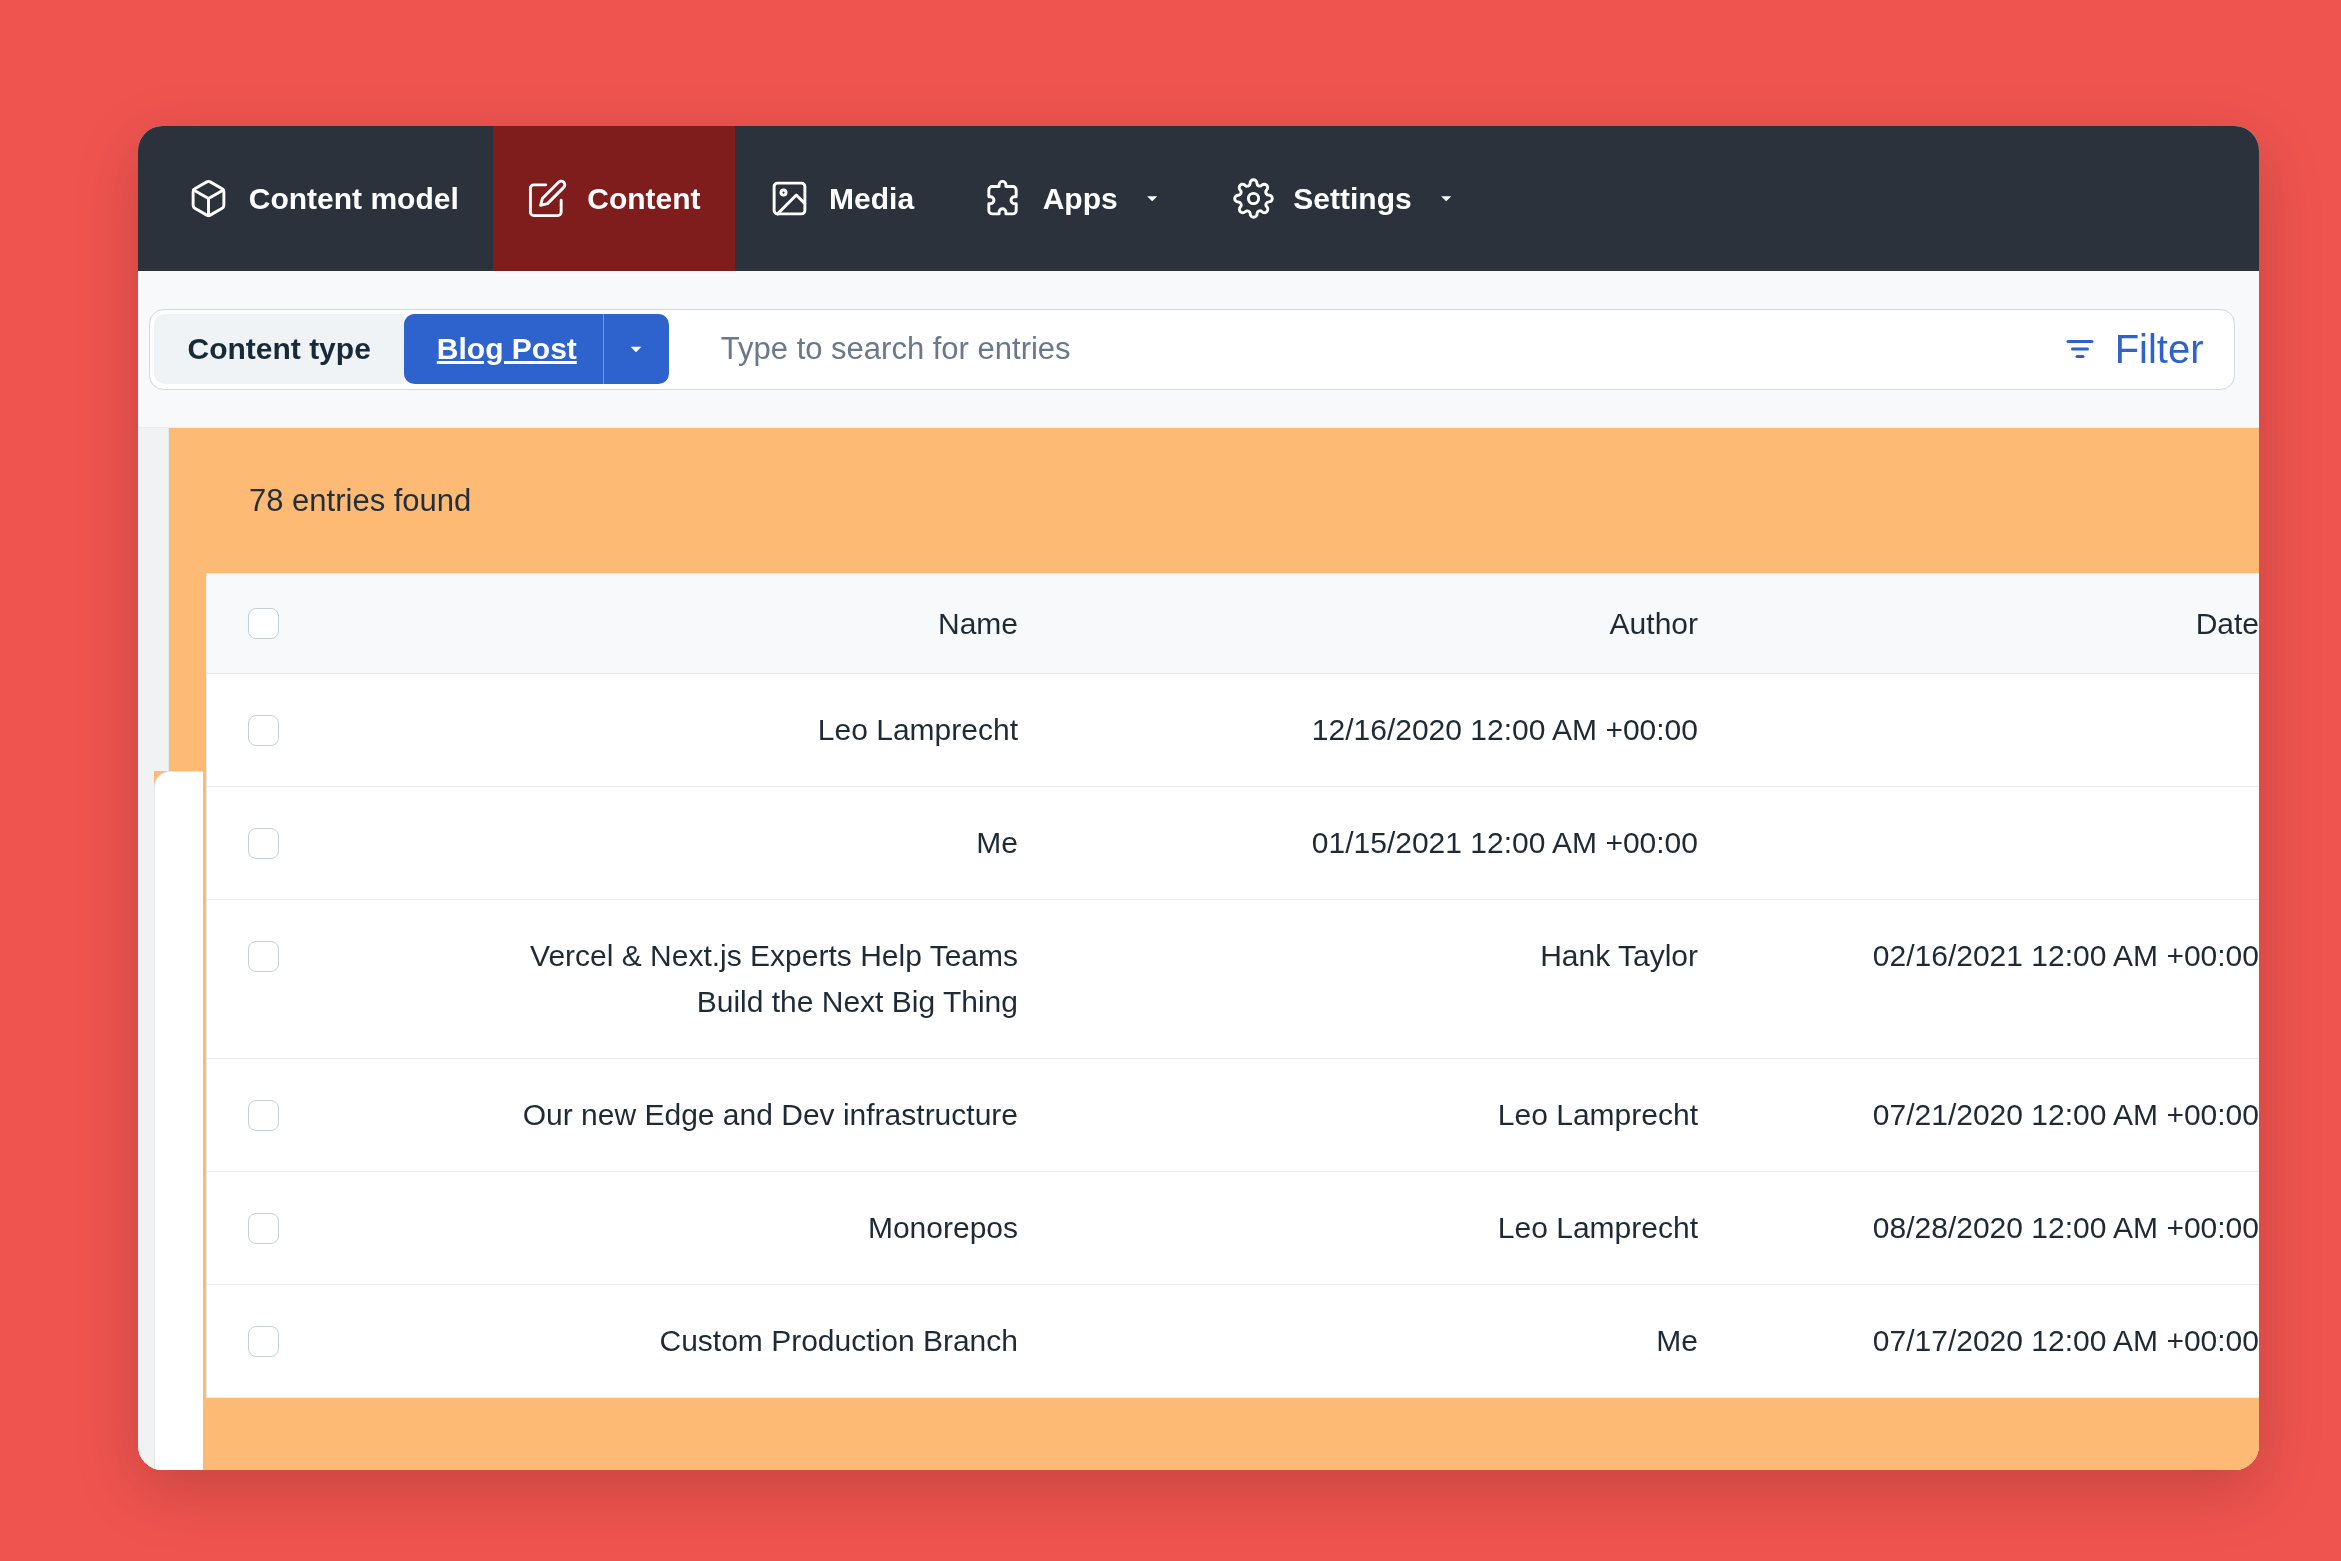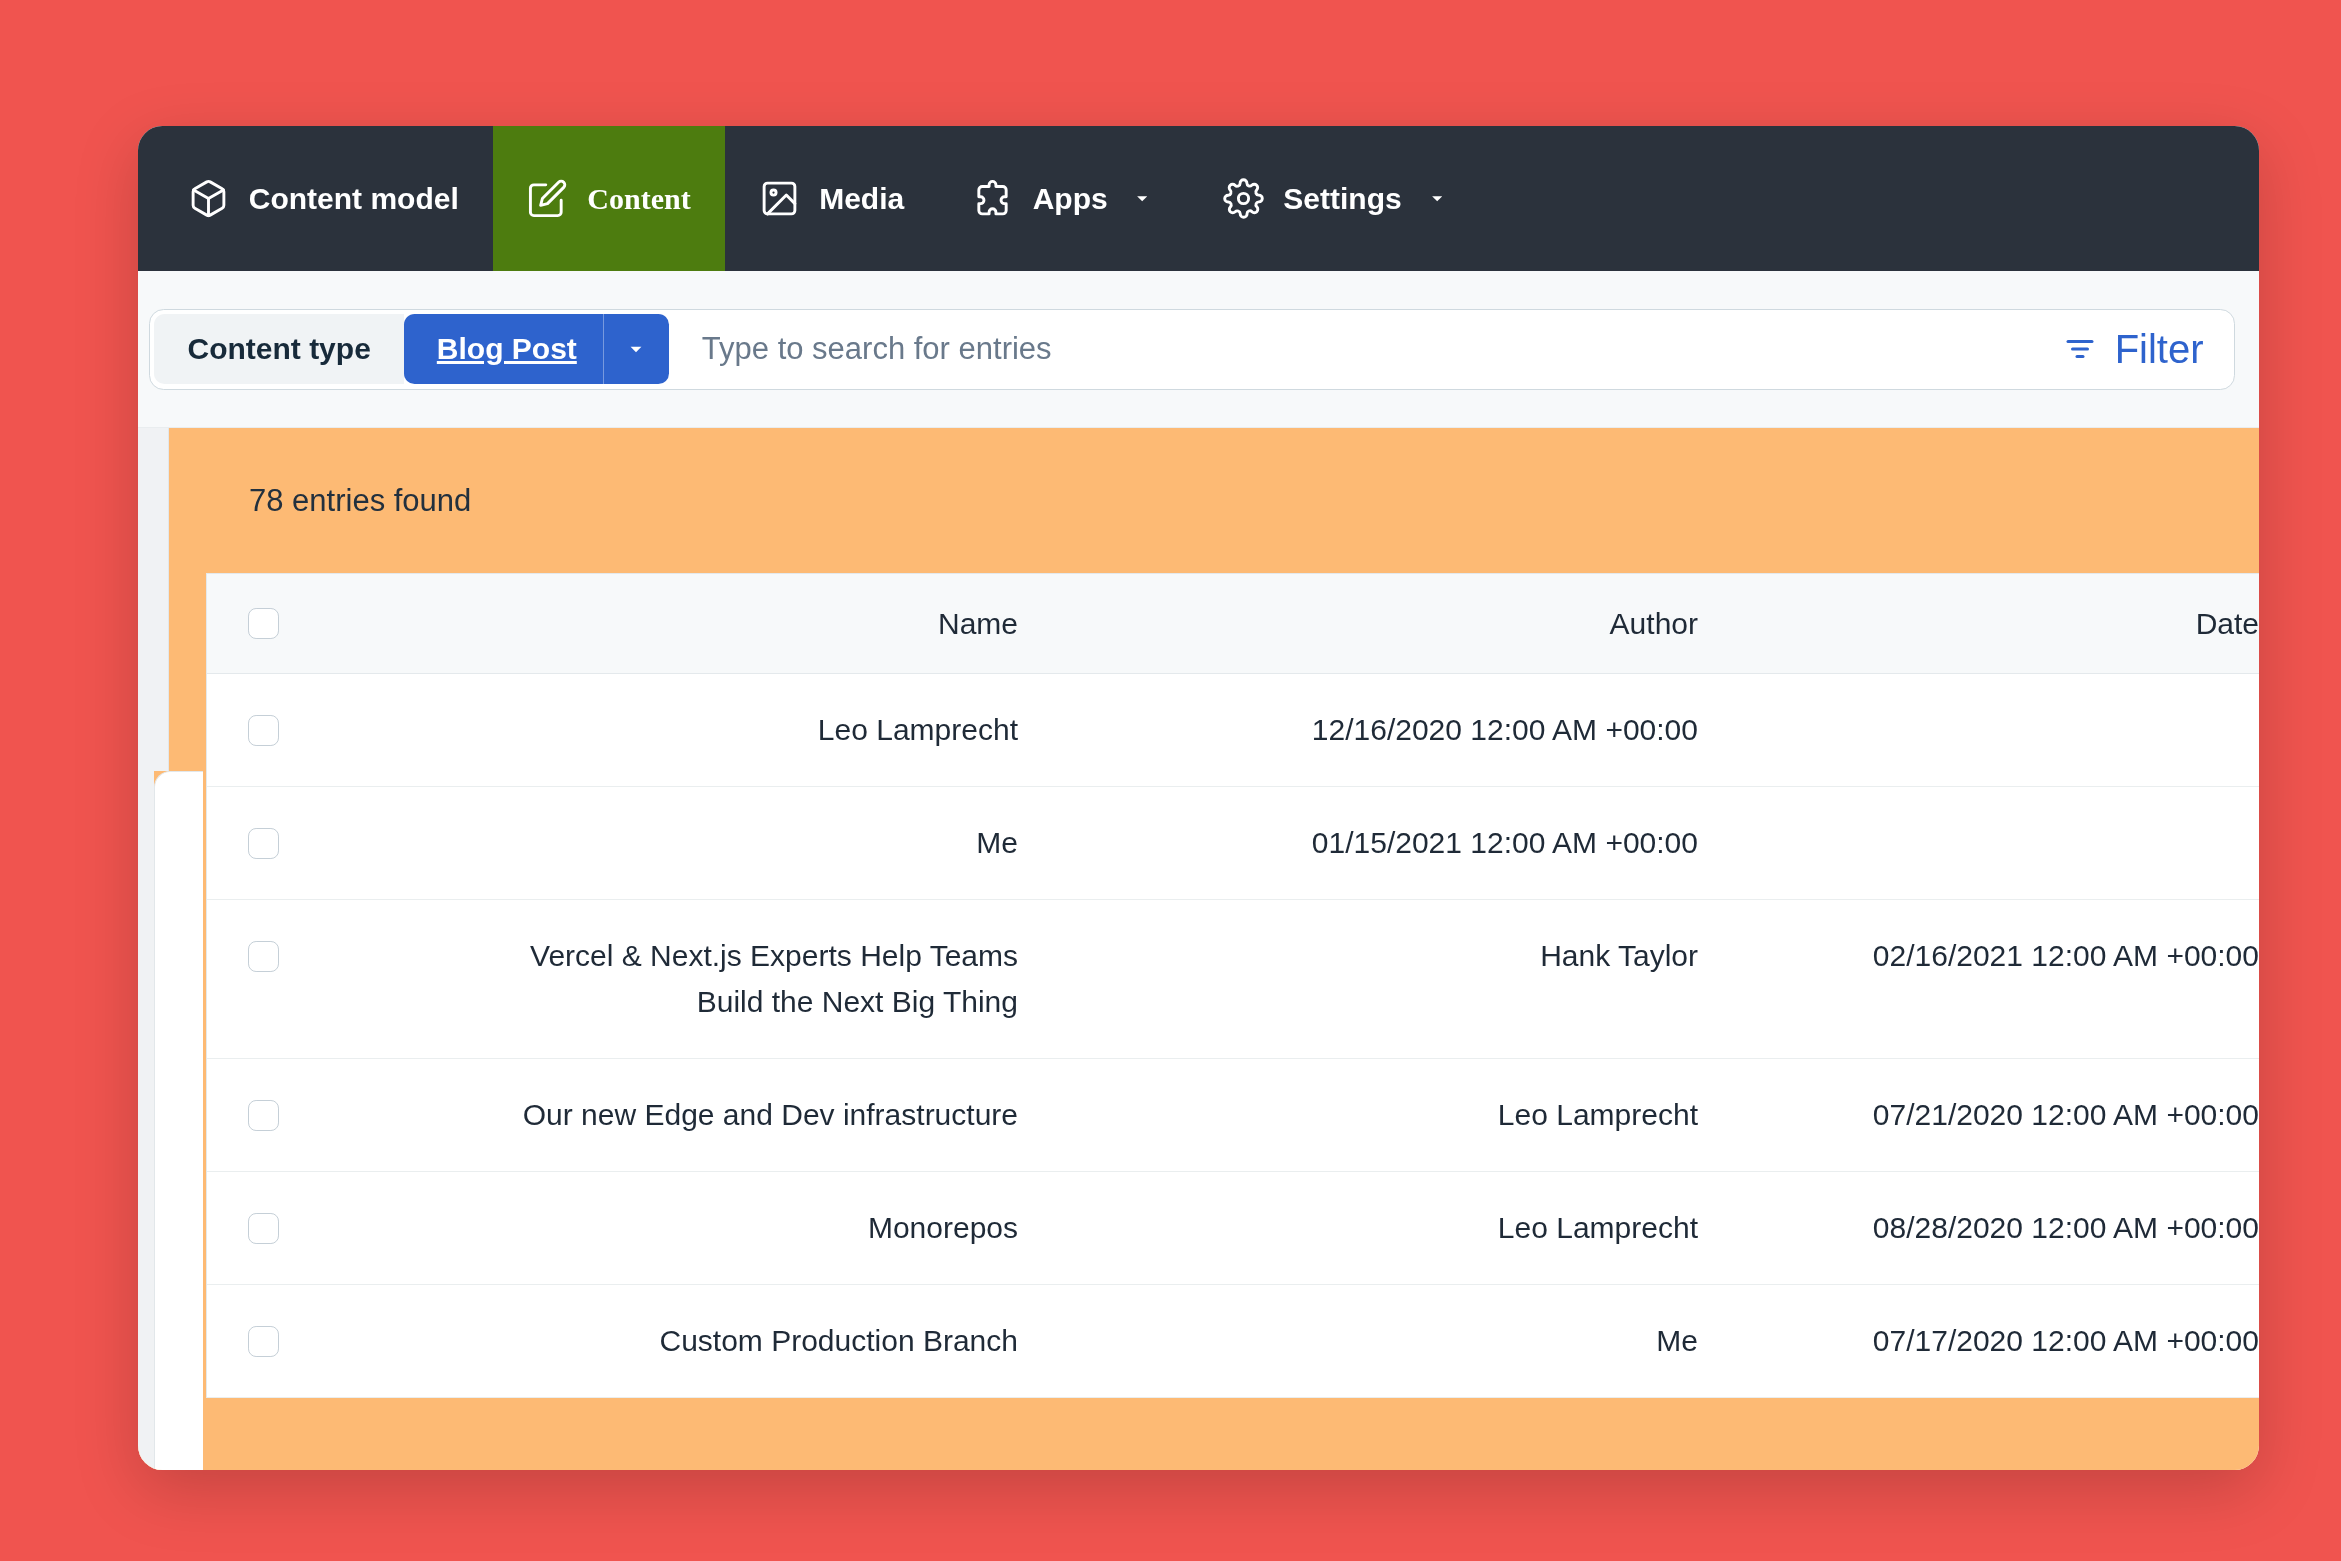--- a/index.html
+++ b/index.html
@@ -25,21 +25,21 @@
     background:#2b323c;
     display:flex; align-items:stretch;
     padding-left:16.3px;
   }
   .nav-item {
     display:flex; align-items:center; gap:19.5px;
     padding:0 34px;
     color:#ffffff; font-size:30px; font-weight:600;
     cursor:pointer; white-space:nowrap;
   }
-  .nav-item.active { background:#4d7c0f;font-family:Liberation Serif, serif; }
+  .nav-item.active { background:#7f1d1d; }
   .nav-ic svg { width:41px; height:41px; display:block; }
   .caret svg { width:24.4px; height:24.4px; display:block; margin-left:3.3px; }
 
   
   .toolbar {
     flex:0 0 157px;
     background:#f7f9fa;
     border-bottom:0.8px solid #e9edef;
     display:flex; align-items:center;
     padding:0 24.4px 0 11.4px;
@@ -65,21 +65,21 @@
     color:#ffffff; font-size:30px; font-weight:700;
     padding-left:33px; cursor:pointer; white-space:nowrap;text-decoration:underline;
   }
   .ct-caret {
     display:flex; align-items:center; align-self:stretch;
     padding:0 19.5px; margin-left:26px;
     border-left:0.8px solid rgba(255,255,255,0.35);
   }
   .ct-caret svg { width:26px; height:26px; display:block; }
   .search-input {
-    flex:1; margin-left:33px; min-width:81px;
+    flex:1; margin-left:52px; min-width:81px;
     border:none; outline:none; background:transparent;
     font-family:inherit; font-size:31px; color:#33414e;
   }
   .search-input::placeholder { color:#69798b; }
   .filter {
     display:flex; align-items:center; gap:16.3px;
     padding:0 26px 0 16.3px;
     color:#2e63cd; font-size:40px; font-weight:500;
     cursor:pointer; white-space:nowrap;
   }

